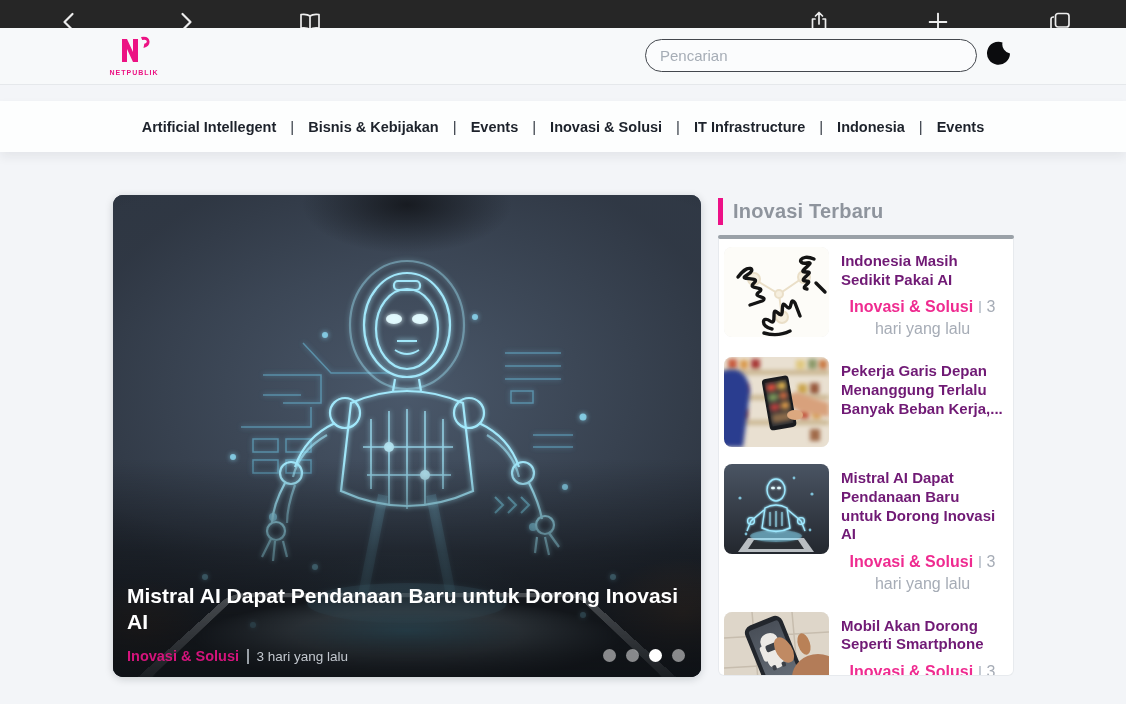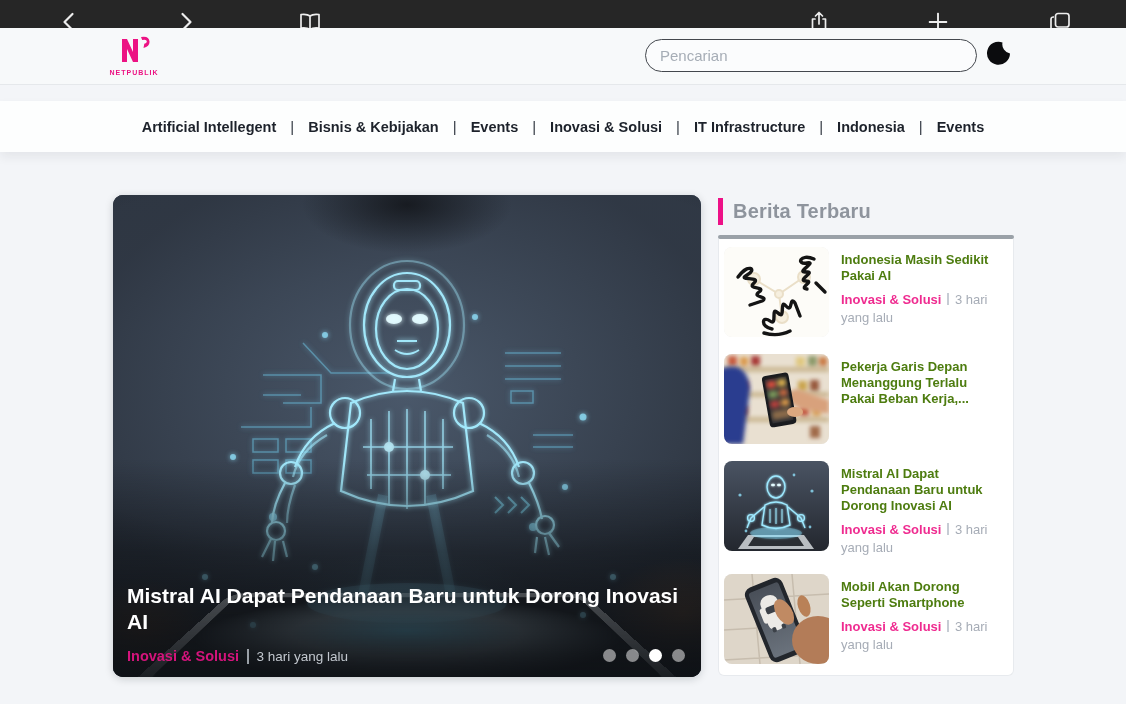--- a/index.html
+++ b/index.html
@@ -64,22 +64,22 @@
   .sb-head{display:flex;align-items:center;height:30px;margin-bottom:9px;}
   .sb-bar{width:5px;height:27px;background:#ed1187;margin-right:10px;flex:none;}
   .sb-title{font-size:20px;font-weight:700;color:#8e949d;letter-spacing:.2px;}
   .sb-divider{height:4px;background:#9aa1a8;border-radius:2px;}
   .sb-card{background:#fff;border:1px solid #e7eaee;border-top:none;border-radius:0 0 6px 6px;
     box-sizing:border-box;height:437px;padding:8px 6px 10px 5px;display:flex;flex-direction:column;gap:17px;overflow:hidden;}
   .sb-item{display:flex;gap:12px;cursor:pointer;}
   .sb-thumb{width:105px;height:90px;border-radius:8px;overflow:hidden;flex:none;background:#eee;}
   .sb-thumb svg{display:block;width:100%;height:100%;}
   .sb-text{flex:1;min-width:0;padding-top:5px;padding-right:3px;}
-  .sb-item-title{font-size:13px;font-weight:700;color:#4d7c0f;line-height:1.24;margin:0 0 7px 0;}
-  .sb-meta{font-size:13px;line-height:1.38;color:#a6acb6;margin:0;}
+  .sb-item-title{font-size:15px;font-weight:700;color:#701a75;line-height:1.24;margin:0 0 7px 0;}
+  .sb-meta{font-size:16px;line-height:1.38;color:#a6acb6;margin:0;text-align:center;}
   .sb-cat{color:#ef2b90;font-weight:700;}
   .vline2{display:inline-block;width:1.5px;height:12px;background:#c6ccd4;margin:0 6px;vertical-align:-1px;}
 </style>
 </head>
 <body>
 
 <div class="chrome">
   <div class="c-btn" style="left:68px">
     <span>
       <svg width="13" height="20" viewBox="0 0 13 20" fill="none" stroke="#ededed" stroke-width="2.2" stroke-linecap="round" stroke-linejoin="round">
@@ -272,21 +272,21 @@
     <span class="dot"></span>
     <span class="dot"></span>
     <span class="dot active"></span>
     <span class="dot"></span>
   </div>
 </div>
 
 <div class="sidebar">
   <div class="sb-head">
     <span class="sb-bar"></span>
-    <span class="sb-title">Berita Terbaru</span>
+    <span class="sb-title">Inovasi Terbaru</span>
   </div>
   <div class="sb-divider"></div>
   <div class="sb-card">
 
     <div class="sb-item">
       <div class="sb-thumb">
         <svg viewBox="0 0 105 90">
           <rect width="105" height="90" fill="#fdfcf8"></rect>
           <g stroke="#eadfc8" stroke-width="2" fill="#f6efdf">
             <path d="M30 32 L55 47 L80 30 M55 47 L58 70" fill="none"></path>
@@ -352,21 +352,21 @@
                 <rect x="57" y="36" width="8" height="7" fill="#c4683f"></rect>
               <rect x="46" y="46" width="9" height="7" fill="#b8433c"></rect>
                 <rect x="57" y="46" width="8" height="7" fill="#d9974a"></rect>
               <rect x="46" y="56" width="19" height="9" fill="#8a6a4a"></rect>
             </g>
           </g>
           <ellipse cx="71" cy="58" rx="8" ry="5" fill="#dca87f"></ellipse>
         </svg>
       </div>
       <div class="sb-text">
-        <p class="sb-item-title">Pekerja Garis Depan Menanggung Terlalu Pakai Beban Kerja,...</p>
+        <p class="sb-item-title">Pekerja Garis Depan Menanggung Terlalu Banyak Beban Kerja,...</p>
       </div>
     </div>
 
     <div class="sb-item">
       <div class="sb-thumb">
         <svg viewBox="0 0 105 90">
           <defs>
             <linearGradient id="mg" x1="0" y1="0" x2="0" y2="1">
               <stop offset="0" stop-color="#4a5463"></stop>
                 <stop offset="1" stop-color="#23272e"></stop>

